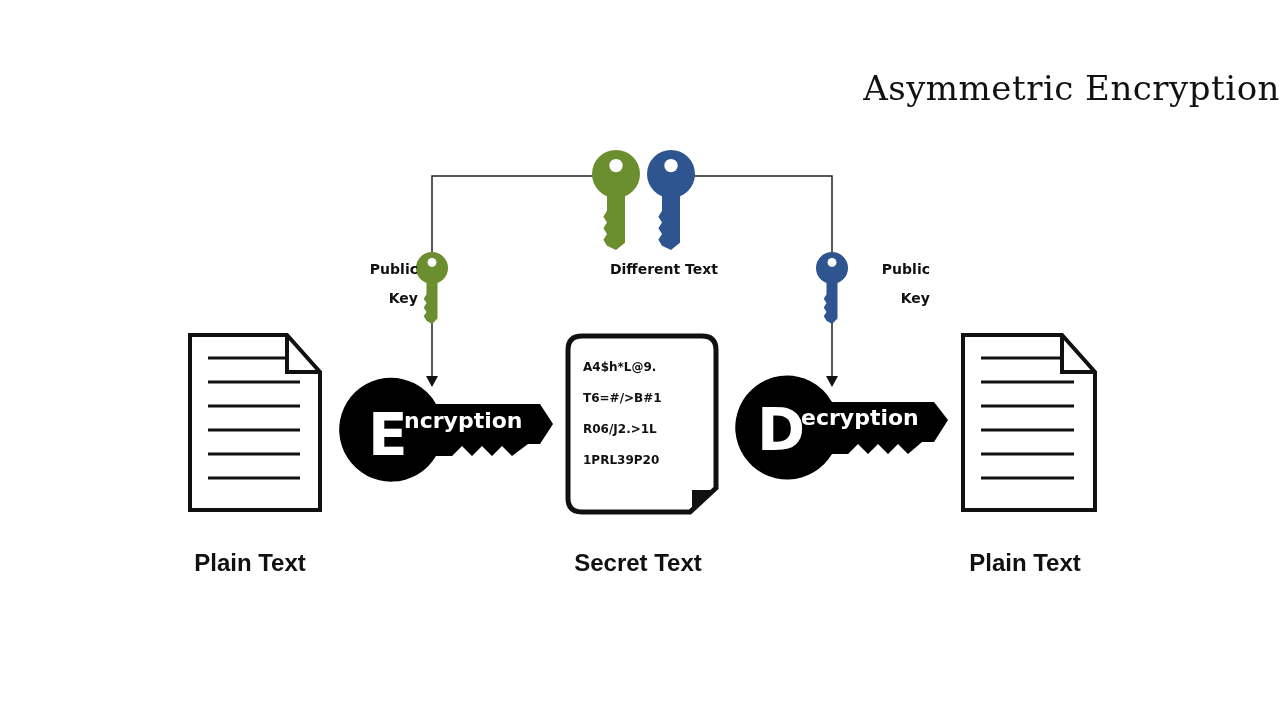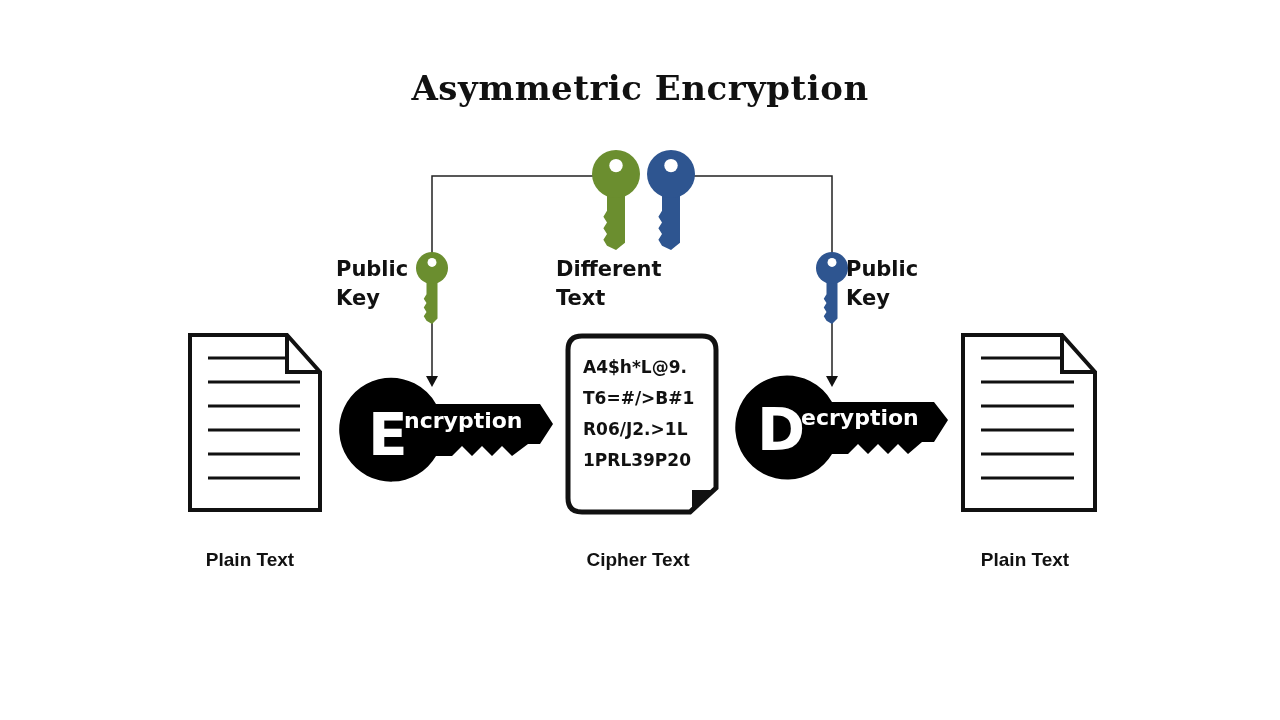--- a/index.html
+++ b/index.html
@@ -1,21 +1,21 @@
 <!DOCTYPE html>
 <html><head>
 <meta charset="utf-8">
 <style>
   html, body { margin: 0; padding: 0; background: #ffffff; }
   body { width: 1280px; height: 720px; position: relative; overflow: hidden; font-family: "DejaVu Sans", sans-serif; }
   .abs { position: absolute; }
-  .title { left: 0; width: 1280px; top: 68px; text-align: center; font-family: "DejaVu Serif", "Liberation Serif", serif; font-weight: bold; font-size: 34px; color: #111; letter-spacing: 0.5px; }
-  .lbl { font-family: "DejaVu Sans", sans-serif; font-weight: bold; font-size: 21px; color: #111; text-align: left; line-height: 29px; }
-  .caption { font-family: "Liberation Sans", sans-serif; font-weight: bold; font-size: 19px; color: #111; text-align: center; }
-  .cipher-line { font-family: "DejaVu Sans", sans-serif; font-weight: bold; font-size: 17px; color: #111; line-height: 31px; white-space: nowrap; }
+  .title { left: 0; width: 1280px; top: 68px; text-align: right; font-family: "DejaVu Serif", "Liberation Serif", serif; font-weight: normal; font-size: 34px; color: #111; letter-spacing: 0.5px; }
+  .lbl { font-family: "DejaVu Sans", sans-serif; font-weight: bold; font-size: 14px; color: #111; text-align: right; line-height: 29px; }
+  .caption { font-family: "Liberation Sans", sans-serif; font-weight: bold; font-size: 24px; color: #111; text-align: center; }
+  .cipher-line { font-family: "DejaVu Sans", sans-serif; font-weight: bold; font-size: 12px; color: #111; line-height: 31px; white-space: nowrap; }
   svg { position: absolute; left: 0; top: 0; }
   .keyword { font-family: "DejaVu Sans", sans-serif; font-weight: bold; fill: #ffffff; }
 </style>
 </head>
 <body>
 
 <div class="abs title">Asymmetric Encryption</div>
 
 <svg width="1280" height="720">
 
@@ -99,14 +99,14 @@
 <div class="abs lbl" style="left:556px; top:255px; width:162px;">Different Text</div>
 
 <div class="abs" style="left:583px; top:352px;">
   <div class="cipher-line">A4$h*L@9.</div>
   <div class="cipher-line">T6=#/&gt;B#1</div>
   <div class="cipher-line">R06/J2.&gt;1L</div>
   <div class="cipher-line">1PRL39P20</div>
 </div>
 
 <div class="abs caption" style="left:160px; top:549px; width:180px;">Plain Text</div>
-<div class="abs caption" style="left:548px; top:549px; width:180px;">Cipher Text</div>
+<div class="abs caption" style="left:548px; top:549px; width:180px;">Secret Text</div>
 <div class="abs caption" style="left:935px; top:549px; width:180px;">Plain Text</div>
 
 </body></html>

